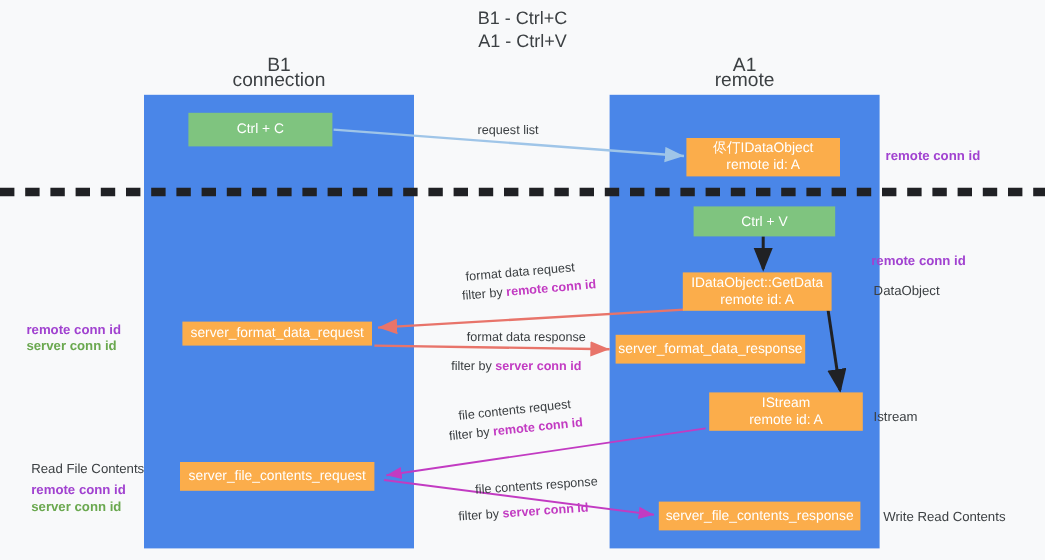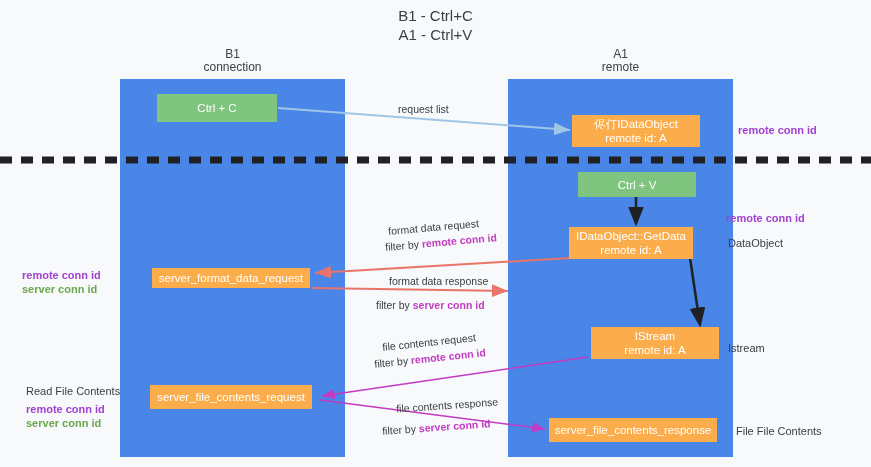--- a/index.html
+++ b/index.html
@@ -28,21 +28,21 @@
     line-height: 19px;
     white-space: pre-line;
   }
   .lane {
     position: absolute;
     background: #4a86e8;
   }
   .lane-head {
     position: absolute;
     text-align: center;
-    font-size: 12px;
+    font-size: 16px;
     color: #3c4043;
     line-height: 13px;
     white-space: pre-line;
   }
   .node {
     position: absolute;
     box-sizing: border-box;
     display: flex;
     flex-direction: column;
     align-items: center;
@@ -146,20 +146,21 @@
   <div class="node orange" style="left:572px; top:115px; width:128px; height:32px;">侭仃IDataObject
 remote id: A</div>
 
   <div class="node green" style="left:578px; top:172px; width:118px; height:25px;text-align:right;">Ctrl + V</div>
 
   <div class="node orange" style="left:569px; top:227px; width:124px; height:32px;">IDataObject::GetData
 remote id: A</div>
 
   <div class="node orange" style="left:152px; top:268px; width:158px; height:20px;">server_format_data_request</div>
 
+  <div class="node orange" style="left:513px; top:279px; width:158px; height:24px;">server_format_data_response</div>
 
   <div class="node orange" style="left:591px; top:327px; width:128px; height:32px;">IStream
 remote id: A</div>
 
   <div class="node orange" style="left:150px; top:385px; width:162px; height:24px;">server_file_contents_request</div>
 
   <div class="node orange" style="left:549px; top:418px; width:168px; height:24px;">server_file_contents_response</div>
 
   <div class="edge-label" style="left:398px; top:102px;">request list</div>
 
@@ -184,21 +185,21 @@
   </div>
 
   <div class="rightlbl" style="left:738px; top:123px; color:#a142d0; font-weight:bold;">remote conn id</div>
 
   <div class="rightlbl" style="left:726px; top:211px; color:#a142d0; font-weight:bold;">remote conn id</div>
 
   <div class="rightlbl" style="left:728px; top:236px;">DataObject</div>
 
   <div class="rightlbl" style="left:728px; top:341px;">Istream</div>
 
-  <div class="rightlbl" style="left:736px; top:424px;">File File Contents</div>
+  <div class="rightlbl" style="left:736px; top:424px;">Write Read Contents</div>
 
   <div class="lbl purple" style="left:22px; top:268px;">remote conn id</div>
   <div class="lbl green" style="left:22px; top:282px;">server conn id</div>
 
   <div class="lbl" style="left:26px; top:384px;">Read File Contents</div>
   <div class="lbl purple" style="left:26px; top:402px;">remote conn id</div>
   <div class="lbl green" style="left:26px; top:416px;">server conn id</div>
 
 </div>
 

